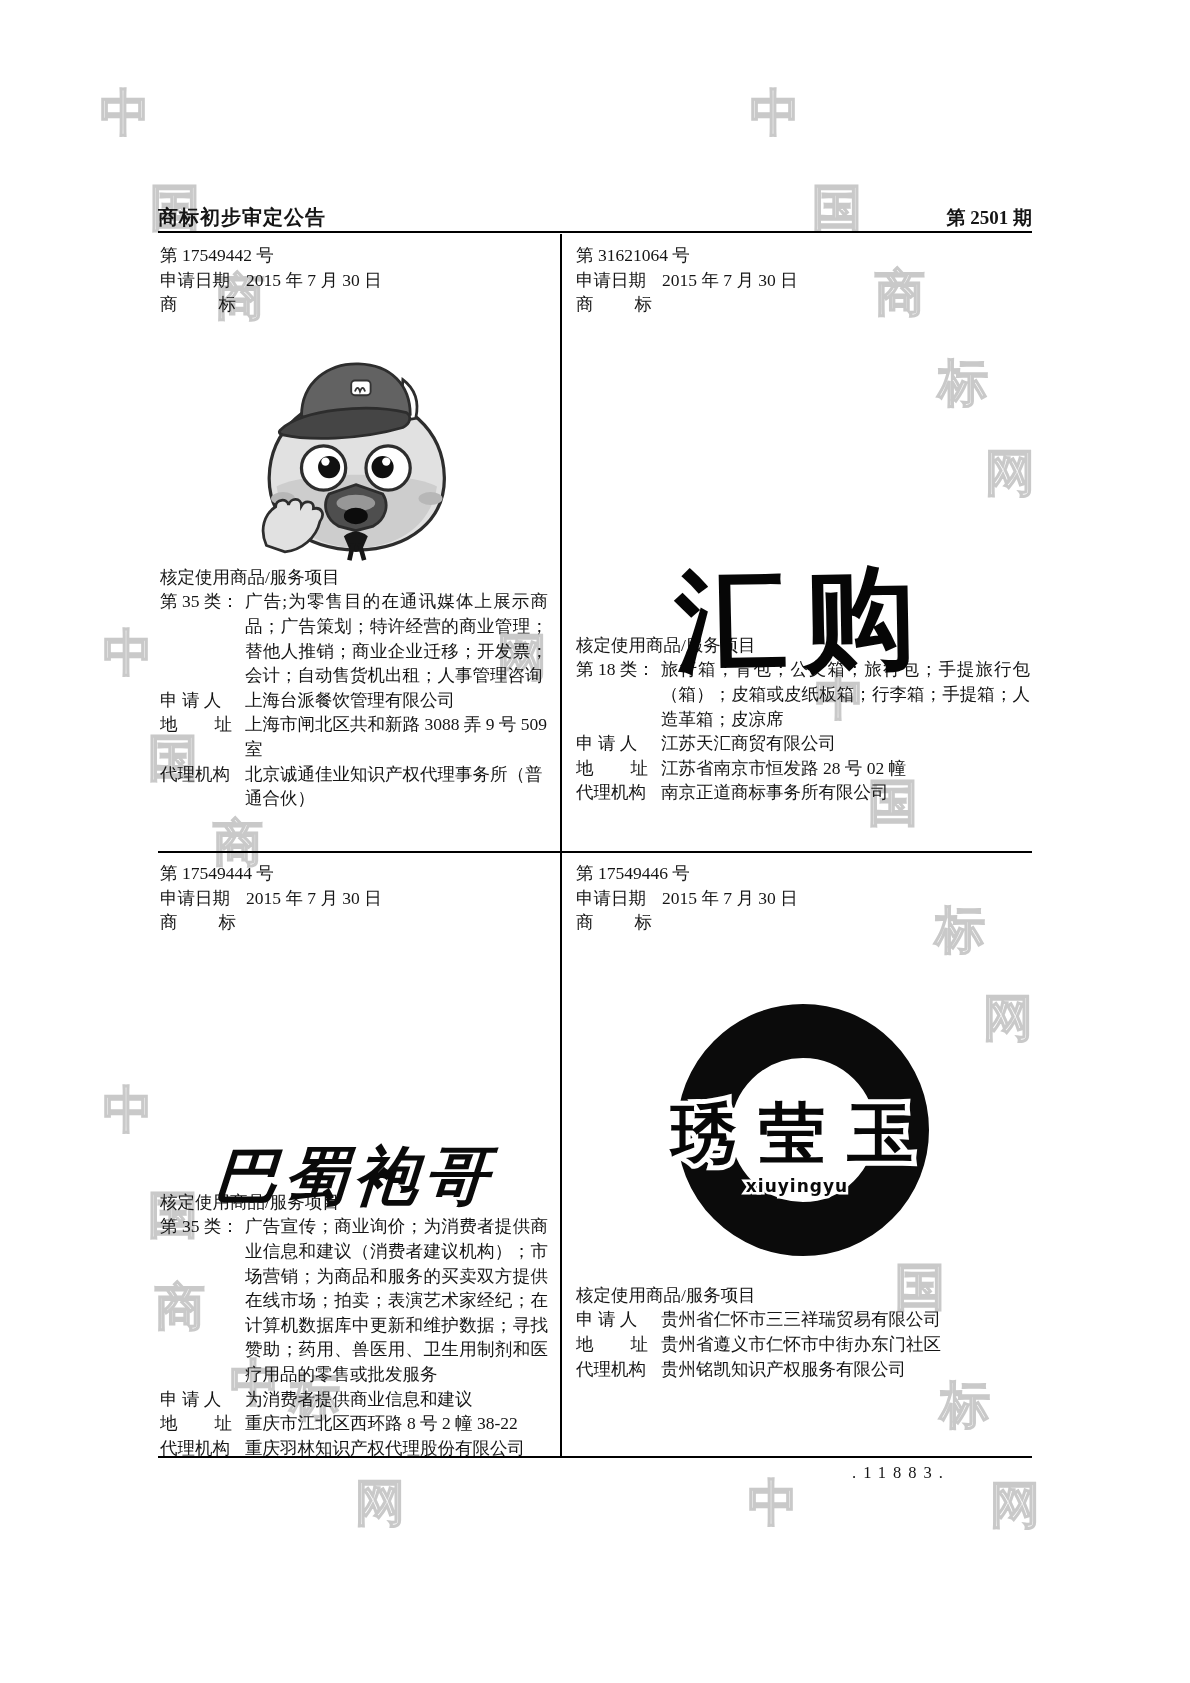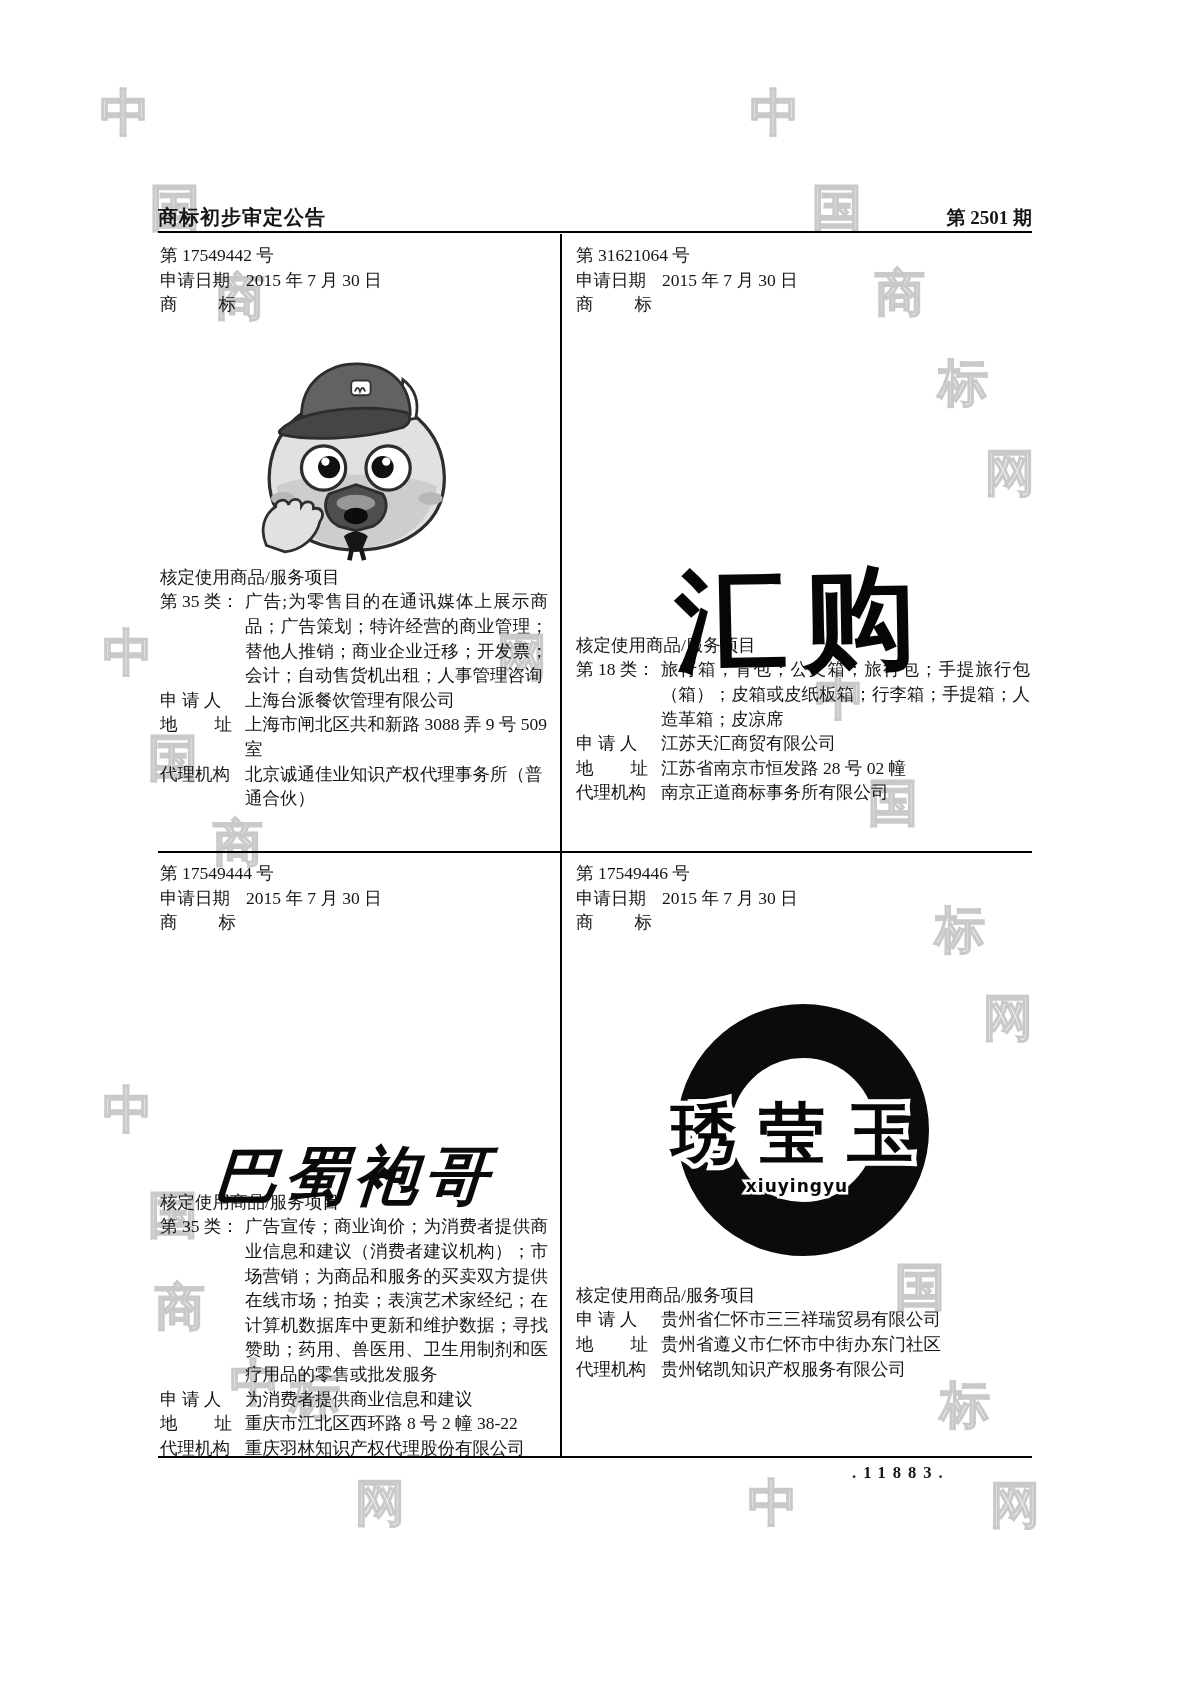--- a/index.html
+++ b/index.html
@@ -51,21 +51,21 @@
   .logo-huigou{
     font-weight:900;font-size:112px;letter-spacing:16px;color:#060606;
     font-family:"Liberation Serif","DejaVu Serif",serif;transform:rotate(-1deg);
   }
   .logo-bashu{
     font-weight:900;font-style:italic;font-size:64px;letter-spacing:6px;color:#0a0a0a;
     font-family:"Liberation Serif","DejaVu Serif",serif;transform:skewX(-4deg);
   }
   
   #page-number{
-    position:absolute;left:852px;top:1463px;font-size:16.5px;letter-spacing:7px;z-index:2;font-weight:bold;
+    position:absolute;left:852px;top:1463px;font-size:16.5px;letter-spacing:7px;z-index:2;
   }
 </style>
 </head>
 <body>
 
 <div id="page">
 
   <span class="wm" style="left:100px;top:88px">中</span>
   <span class="wm" style="left:150px;top:183px">国</span>
   <span class="wm" style="left:215px;top:272px">商</span>

